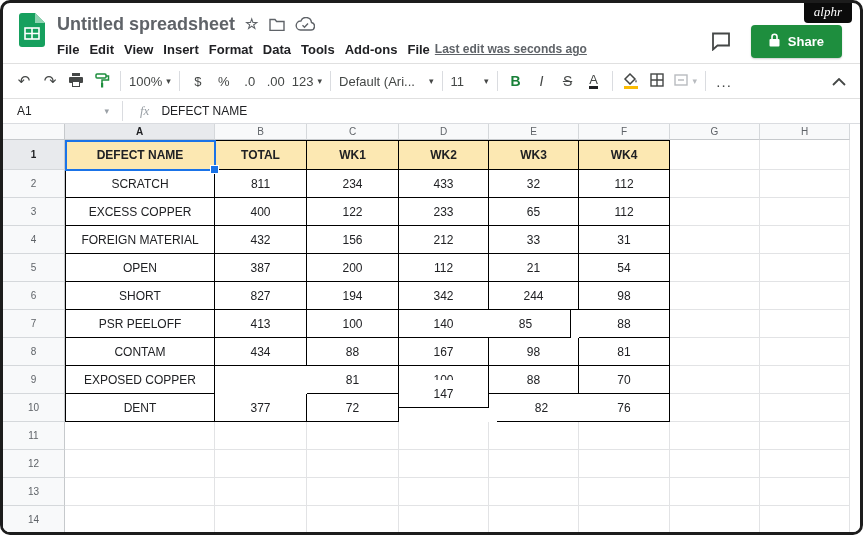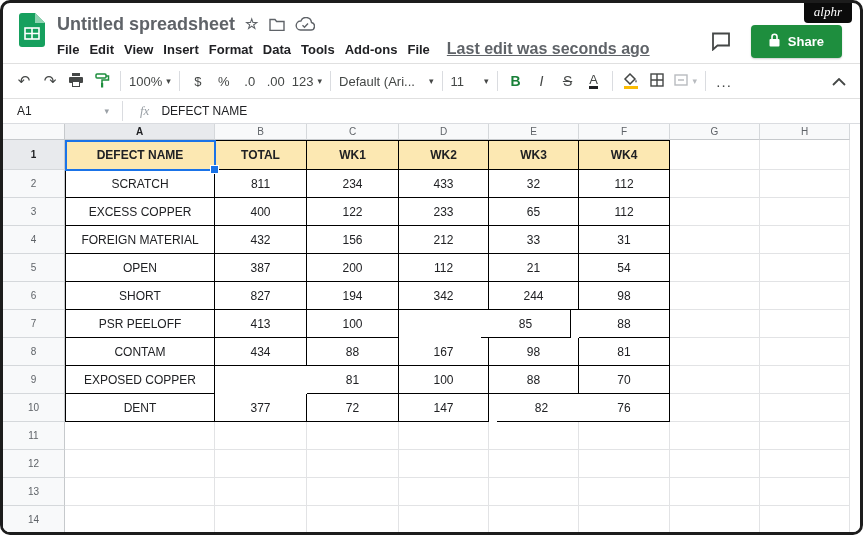--- a/index.html
+++ b/index.html
@@ -10,21 +10,21 @@
        font-family:"Liberation Serif",serif;font-size:13px;padding:1px 10px 3px;border-radius:0 0 4px 4px;z-index:60;}
   
   .titlebar{display:flex;align-items:flex-start;padding:8px 14px 0 16px;height:60px;box-sizing:border-box;}
   .logo{margin-top:2px;margin-right:12px;cursor:pointer;}
   .title-area{display:flex;flex-direction:column;font-weight:bold;}
   .title-row{display:flex;align-items:center;gap:10px;height:26px;}
   .doc-title{font-size:18px;color:#5f6368;cursor:text;}
   .t-icon{color:#5f6368;font-size:15px;display:flex;align-items:center;cursor:pointer;}
   .menu-row{display:flex;align-items:center;height:24px;margin-left:-5px;}
   .menu-item{font-size:13px;color:#202124;padding:2px 5px;border-radius:3px;cursor:pointer;}
-  .last-edit{font-size:16px;color:#5f6368;text-decoration:underline;margin-left:12px;cursor:pointer;}
+  .last-edit{font-size:12px;color:#5f6368;text-decoration:underline;cursor:pointer;}
   .titlebar-right{margin-left:auto;display:flex;align-items:center;gap:20px;margin-top:14px;padding-right:4px;}
   .share-btn{display:flex;align-items:center;gap:8px;background:#1e8e3e;color:#fff;font-size:13px;
        font-weight:bold;padding:8px 18px;border-radius:4px;cursor:pointer;box-shadow:0 1px 2px rgba(0,0,0,.2);}
   
   .toolbar{display:flex;align-items:center;height:35px;box-sizing:border-box;border-top:1px solid #e0e0e0;
        padding:0 8px;color:#444746;font-size:13px;}
   .tb{min-width:26px;height:24px;display:flex;align-items:center;justify-content:center;border-radius:3px;
       cursor:pointer;padding:0 3px;box-sizing:border-box;}
   .glyph{font-family:"DejaVu Sans",sans-serif;font-size:15px;color:#444746;}
   .sep{width:1px;height:20px;background:#dadce0;margin:0 5px;}
@@ -321,20 +321,21 @@
         <div class="cell t" style="left: 150px; top: 142px; width: 92px; height: 28px;">827</div>
         <div class="cell t" style="left: 242px; top: 142px; width: 92px; height: 28px;">194</div>
         <div class="cell t" style="left: 334px; top: 142px; width: 90px; height: 28px;">342</div>
         <div class="cell t" style="left: 424px; top: 142px; width: 90px; height: 28px;">244</div>
         <div class="cell t" style="left: 514px; top: 142px; width: 91px; height: 28px;">98</div>
         <div class="cell" style="left: 605px; top: 142px; width: 90px; height: 28px;"></div>
         <div class="cell" style="left: 695px; top: 142px; width: 90px; height: 28px;"></div>
         <div class="cell t tl" style="left: 0px; top: 170px; width: 150px; height: 28px;">PSR PEELOFF</div>
         <div class="cell t" style="left: 150px; top: 170px; width: 92px; height: 28px;">413</div>
         <div class="cell t" style="left: 242px; top: 170px; width: 92px; height: 28px;">100</div>
+        <div class="cell t" style="left: 334px; top: 170px; width: 90px; height: 28px;">140</div>
         <div class="cell t" style="left: 416px; top: 170px; width: 90px; height: 28px;">85</div>
         <div class="cell t" style="left: 514px; top: 170px; width: 91px; height: 28px;">88</div>
         <div class="cell" style="left: 605px; top: 170px; width: 90px; height: 28px;"></div>
         <div class="cell" style="left: 695px; top: 170px; width: 90px; height: 28px;"></div>
         <div class="cell t tl" style="left: 0px; top: 198px; width: 150px; height: 28px;">CONTAM</div>
         <div class="cell t" style="left: 150px; top: 198px; width: 92px; height: 28px;">434</div>
         <div class="cell t" style="left: 242px; top: 198px; width: 92px; height: 28px;">88</div>
         <div class="cell t" style="left: 334px; top: 198px; width: 90px; height: 28px;">167</div>
         <div class="cell t" style="left: 424px; top: 198px; width: 90px; height: 28px;">98</div>
         <div class="cell t" style="left: 514px; top: 198px; width: 91px; height: 28px;">81</div>
@@ -343,21 +344,21 @@
         <div class="cell t tl" style="left: 0px; top: 226px; width: 150px; height: 28px;">EXPOSED COPPER</div>
         <div class="cell t" style="left: 242px; top: 226px; width: 92px; height: 28px;">81</div>
         <div class="cell t" style="left: 334px; top: 226px; width: 90px; height: 28px;">100</div>
         <div class="cell t" style="left: 424px; top: 226px; width: 90px; height: 28px;">88</div>
         <div class="cell t" style="left: 514px; top: 226px; width: 91px; height: 28px;">70</div>
         <div class="cell" style="left: 605px; top: 226px; width: 90px; height: 28px;"></div>
         <div class="cell" style="left: 695px; top: 226px; width: 90px; height: 28px;"></div>
         <div class="cell t tl" style="left: 0px; top: 254px; width: 150px; height: 28px;">DENT</div>
         <div class="cell t" style="left: 150px; top: 254px; width: 92px; height: 28px;">377</div>
         <div class="cell t" style="left: 242px; top: 254px; width: 92px; height: 28px;">72</div>
-        <div class="cell t" style="left: 334px; top: 254px; width: 90px; height: 28px;">147</div>
+        <div class="cell t" style="left: 334px; top: 240px; width: 90px; height: 28px;">147</div>
         <div class="cell t" style="left: 432px; top: 254px; width: 90px; height: 28px;">82</div>
         <div class="cell t" style="left: 514px; top: 254px; width: 91px; height: 28px;">76</div>
         <div class="cell" style="left: 605px; top: 254px; width: 90px; height: 28px;"></div>
         <div class="cell" style="left: 695px; top: 254px; width: 90px; height: 28px;"></div>
         <div class="cell" style="left: 0px; top: 282px; width: 150px; height: 28px;"></div>
         <div class="cell" style="left: 150px; top: 282px; width: 92px; height: 28px;"></div>
         <div class="cell" style="left: 242px; top: 282px; width: 92px; height: 28px;"></div>
         <div class="cell" style="left: 334px; top: 282px; width: 90px; height: 28px;"></div>
         <div class="cell" style="left: 424px; top: 282px; width: 90px; height: 28px;"></div>
         <div class="cell" style="left: 514px; top: 282px; width: 91px; height: 28px;"></div>

